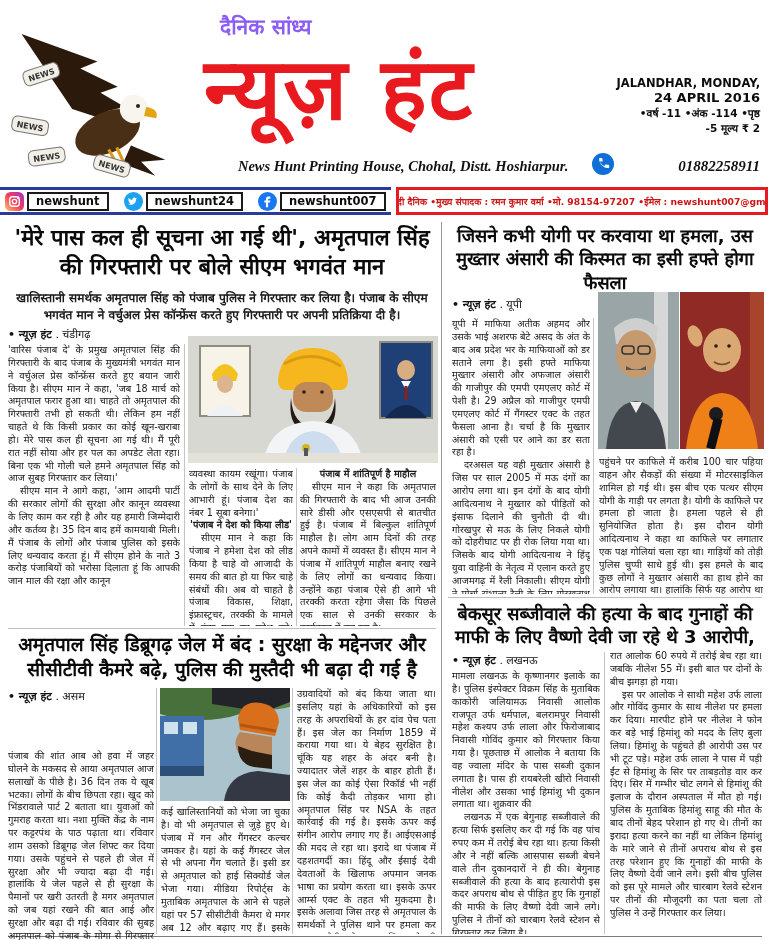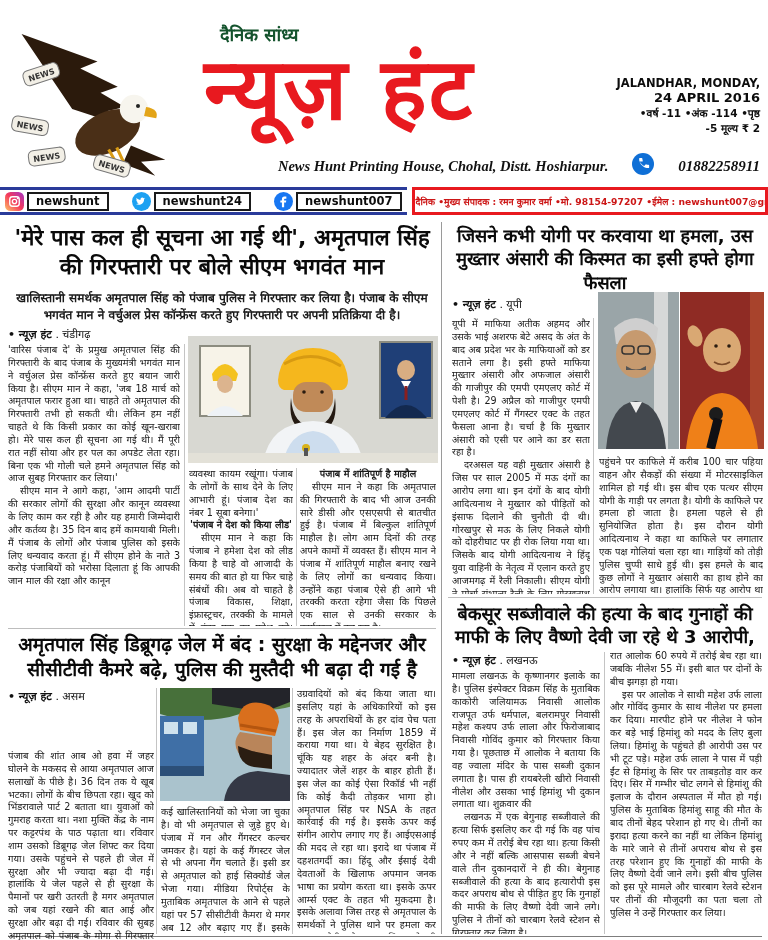--- a/index.html
+++ b/index.html
@@ -1,33 +1,33 @@
 <!DOCTYPE html>
 <html><head>
 <meta charset="utf-8">
 <style>
   * { margin:0; padding:0; box-sizing:border-box; }
   body { background:#888; font-family:"DejaVu Sans","Liberation Sans",sans-serif; }
   .page { position:relative; width:768px; height:940px; background:#fff; margin:0 auto; overflow:hidden; color:#111; }
   .abs { position:absolute; }
 
   
-  .tagline { left:220px; top:22px; font-size:18px; font-weight:700; color:#14532d; }
+  .tagline { left:220px; top:12px; font-size:21px; font-weight:700; color:#8b5cf6; }
   .logo { left:204px; top:36px; font-size:86px; font-weight:800; color:#e8191f; line-height:1.25; letter-spacing:2px; }
   .dateline { right:8px; top:76px; width:200px; text-align:right; color:#0d0d0d; }
   .dateline .d1 { font-size:11.5px; font-weight:700; }
   .dateline .d2 { font-size:13px; font-weight:700; }
   .dateline .d3, .dateline .d4 { font-size:10.5px; font-weight:600; margin-top:1px; }
   .printer-row { right:8px; top:153px; display:flex; align-items:flex-end; gap:24px; }
   .printer { font-family:"Liberation Serif","DejaVu Serif",serif; font-style:italic; font-weight:700; font-size:14.5px; color:#111; }
-  .phone-num { font-family:"Liberation Serif","DejaVu Serif",serif; font-style:italic; font-weight:700; font-size:15px; color:#111; }
+  .phone-num { font-family:"Liberation Serif","DejaVu Serif",serif; font-style:italic; font-weight:700; font-size:15px; color:#111;margin-left:40px; }
 
   
   .topbar { left:0; top:187px; width:768px; height:28px; display:flex; align-items:stretch; }
-  .social-left { flex:0 0 386px; border-top:3px solid #2a3b9a; border-bottom:3px solid #2a3b9a; display:flex; align-items:center; gap:23px; padding:10px 5px; background:#fff; }
+  .social-left { flex:0 0 386px; border-top:3px solid #2a3b9a; border-bottom:3px solid #2a3b9a; display:flex; align-items:center; gap:15px; padding:10px 5px; background:#fff; }
   .social-item { display:flex; align-items:center; gap:3px; }
   .social-item svg { width:19px; height:19px; display:block; }
   .social-label { border:2px solid #1a1a1a; background:#fff; padding:0 7px; font-size:11.5px; font-weight:700; line-height:15px; color:#0d0d0d; }
   .editor-box { flex:1; margin-left:5px; border:3px solid #e8191f; background:#fff; display:flex; align-items:center; justify-content:center; padding:0 3px; font-size:9.2px; font-weight:600; color:#cc1616; white-space:nowrap; overflow:hidden; }
 
   
   .vrule { position:absolute; width:1px; background:#9a9a9a; }
   .vrule.light { background:#c4c4c4; }
   .hrule { position:absolute; height:1px; background:#9a9a9a; }
 

